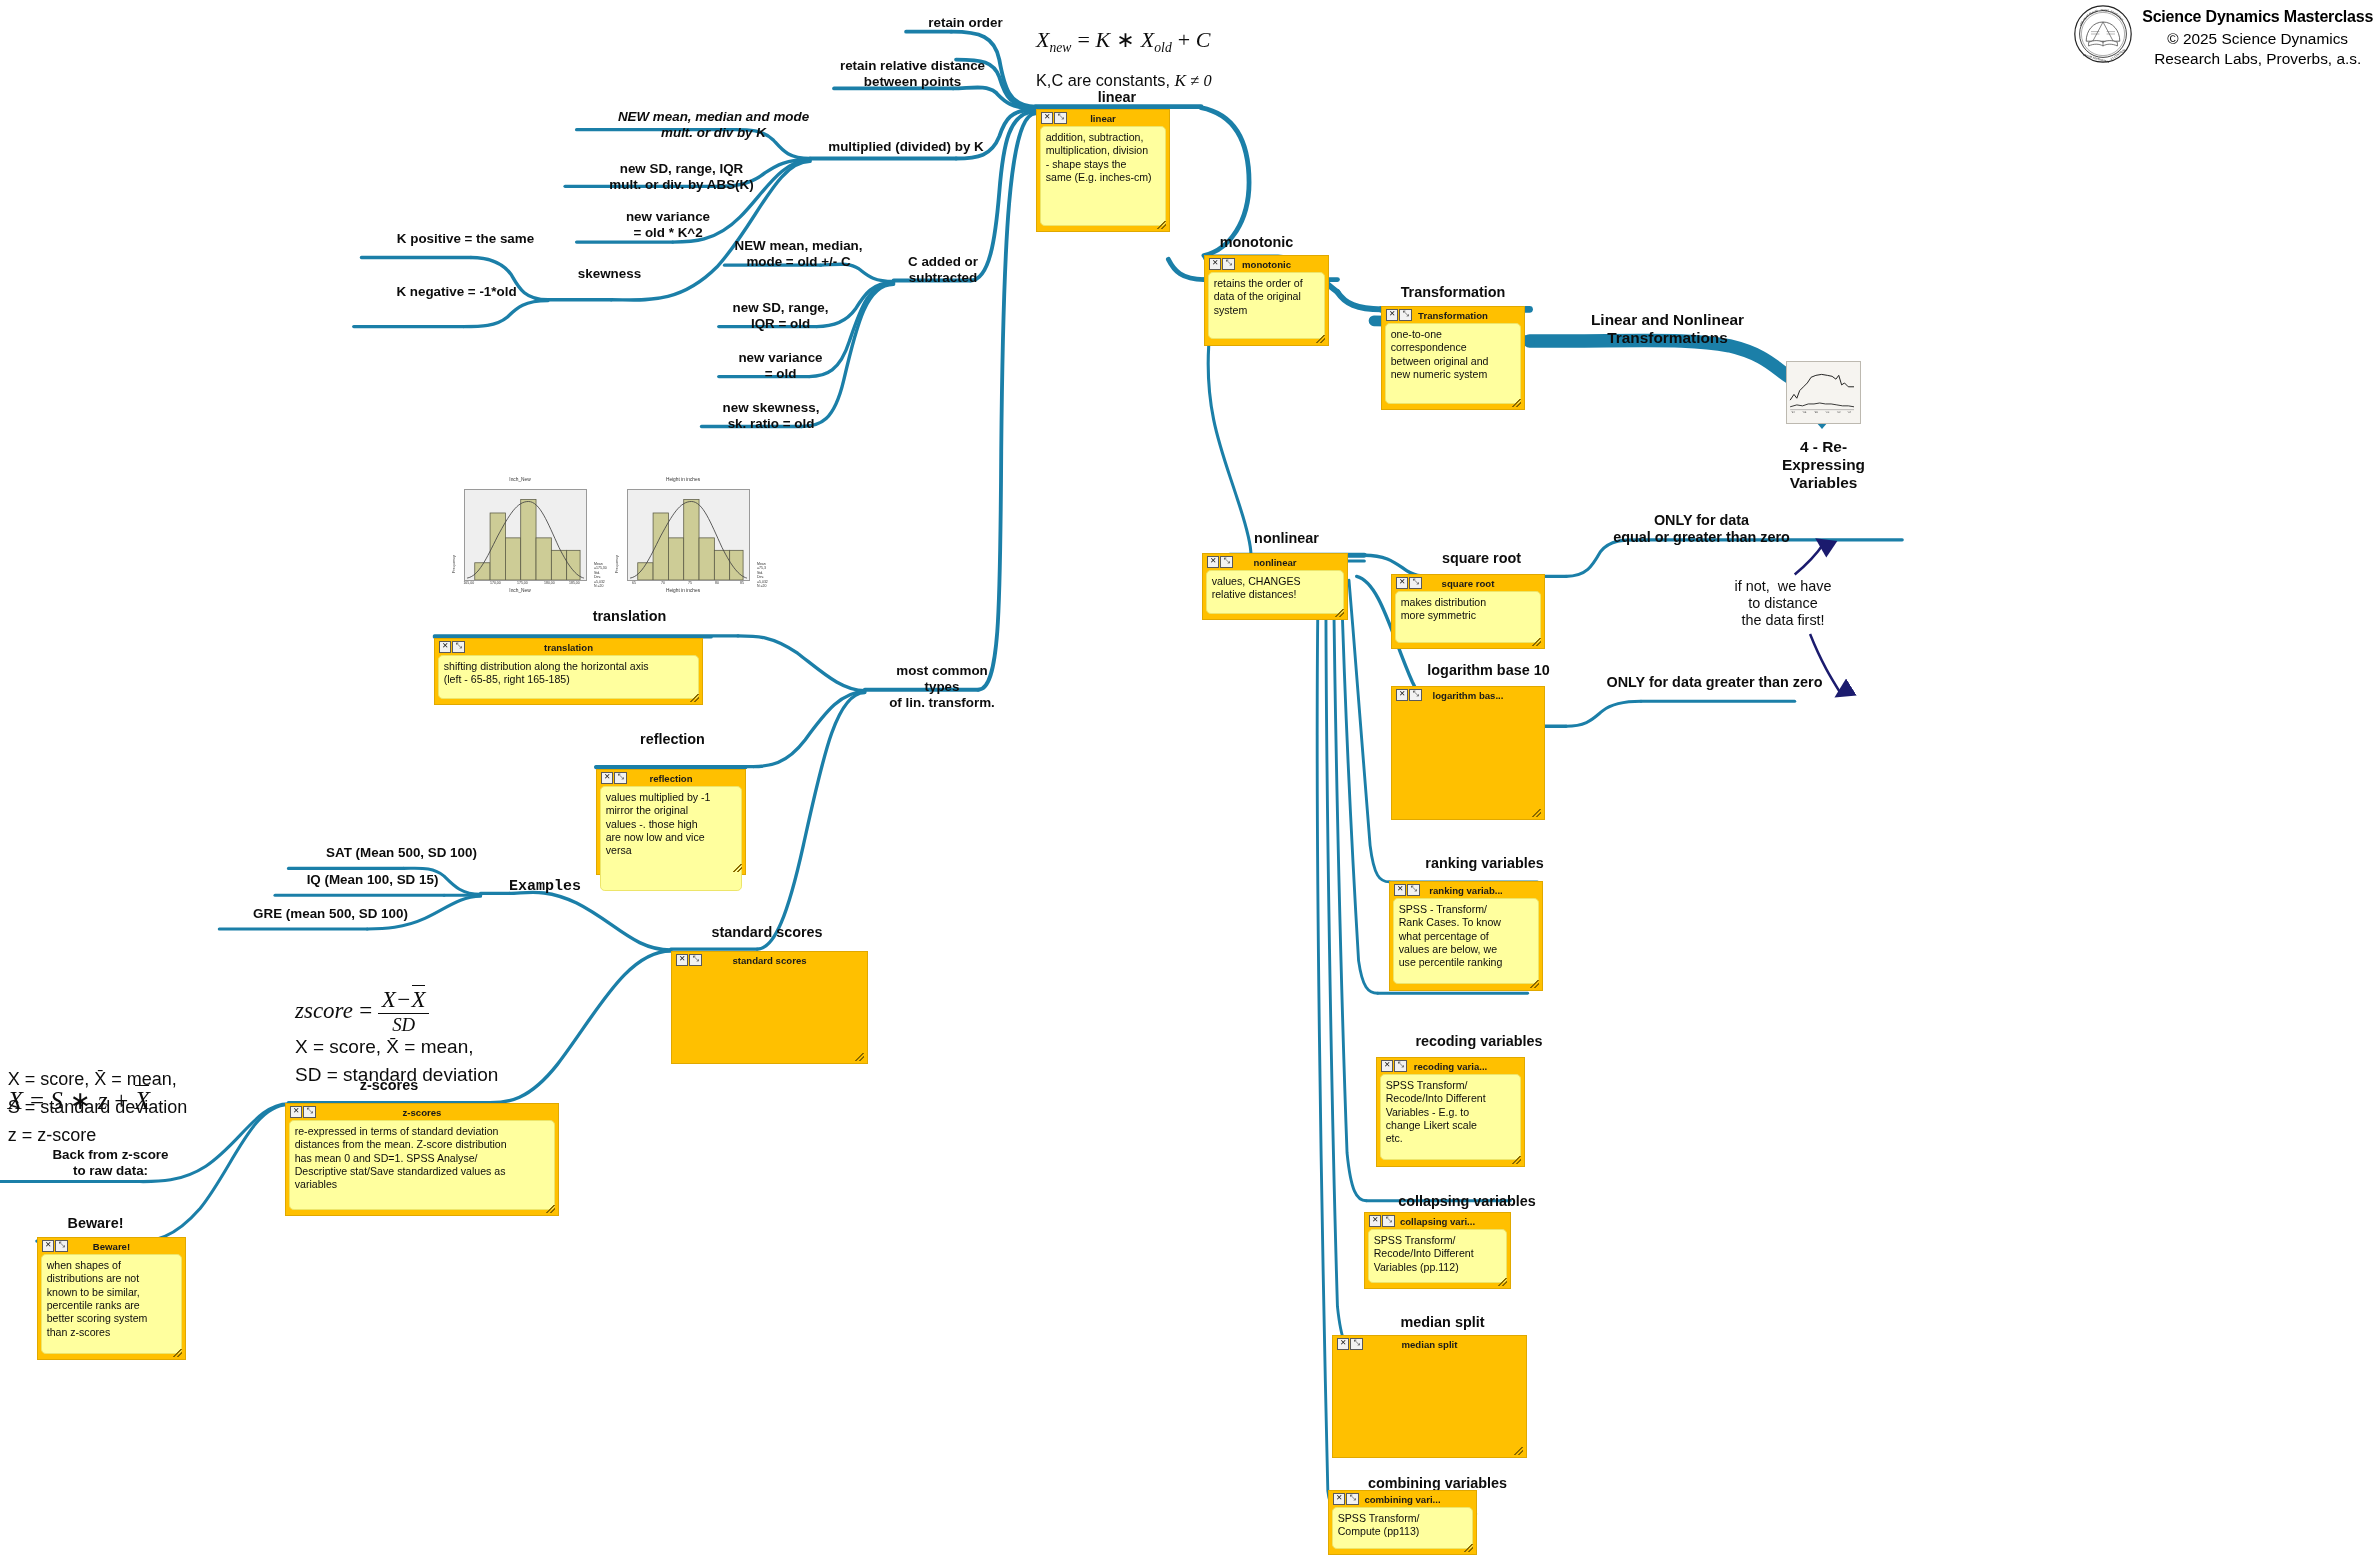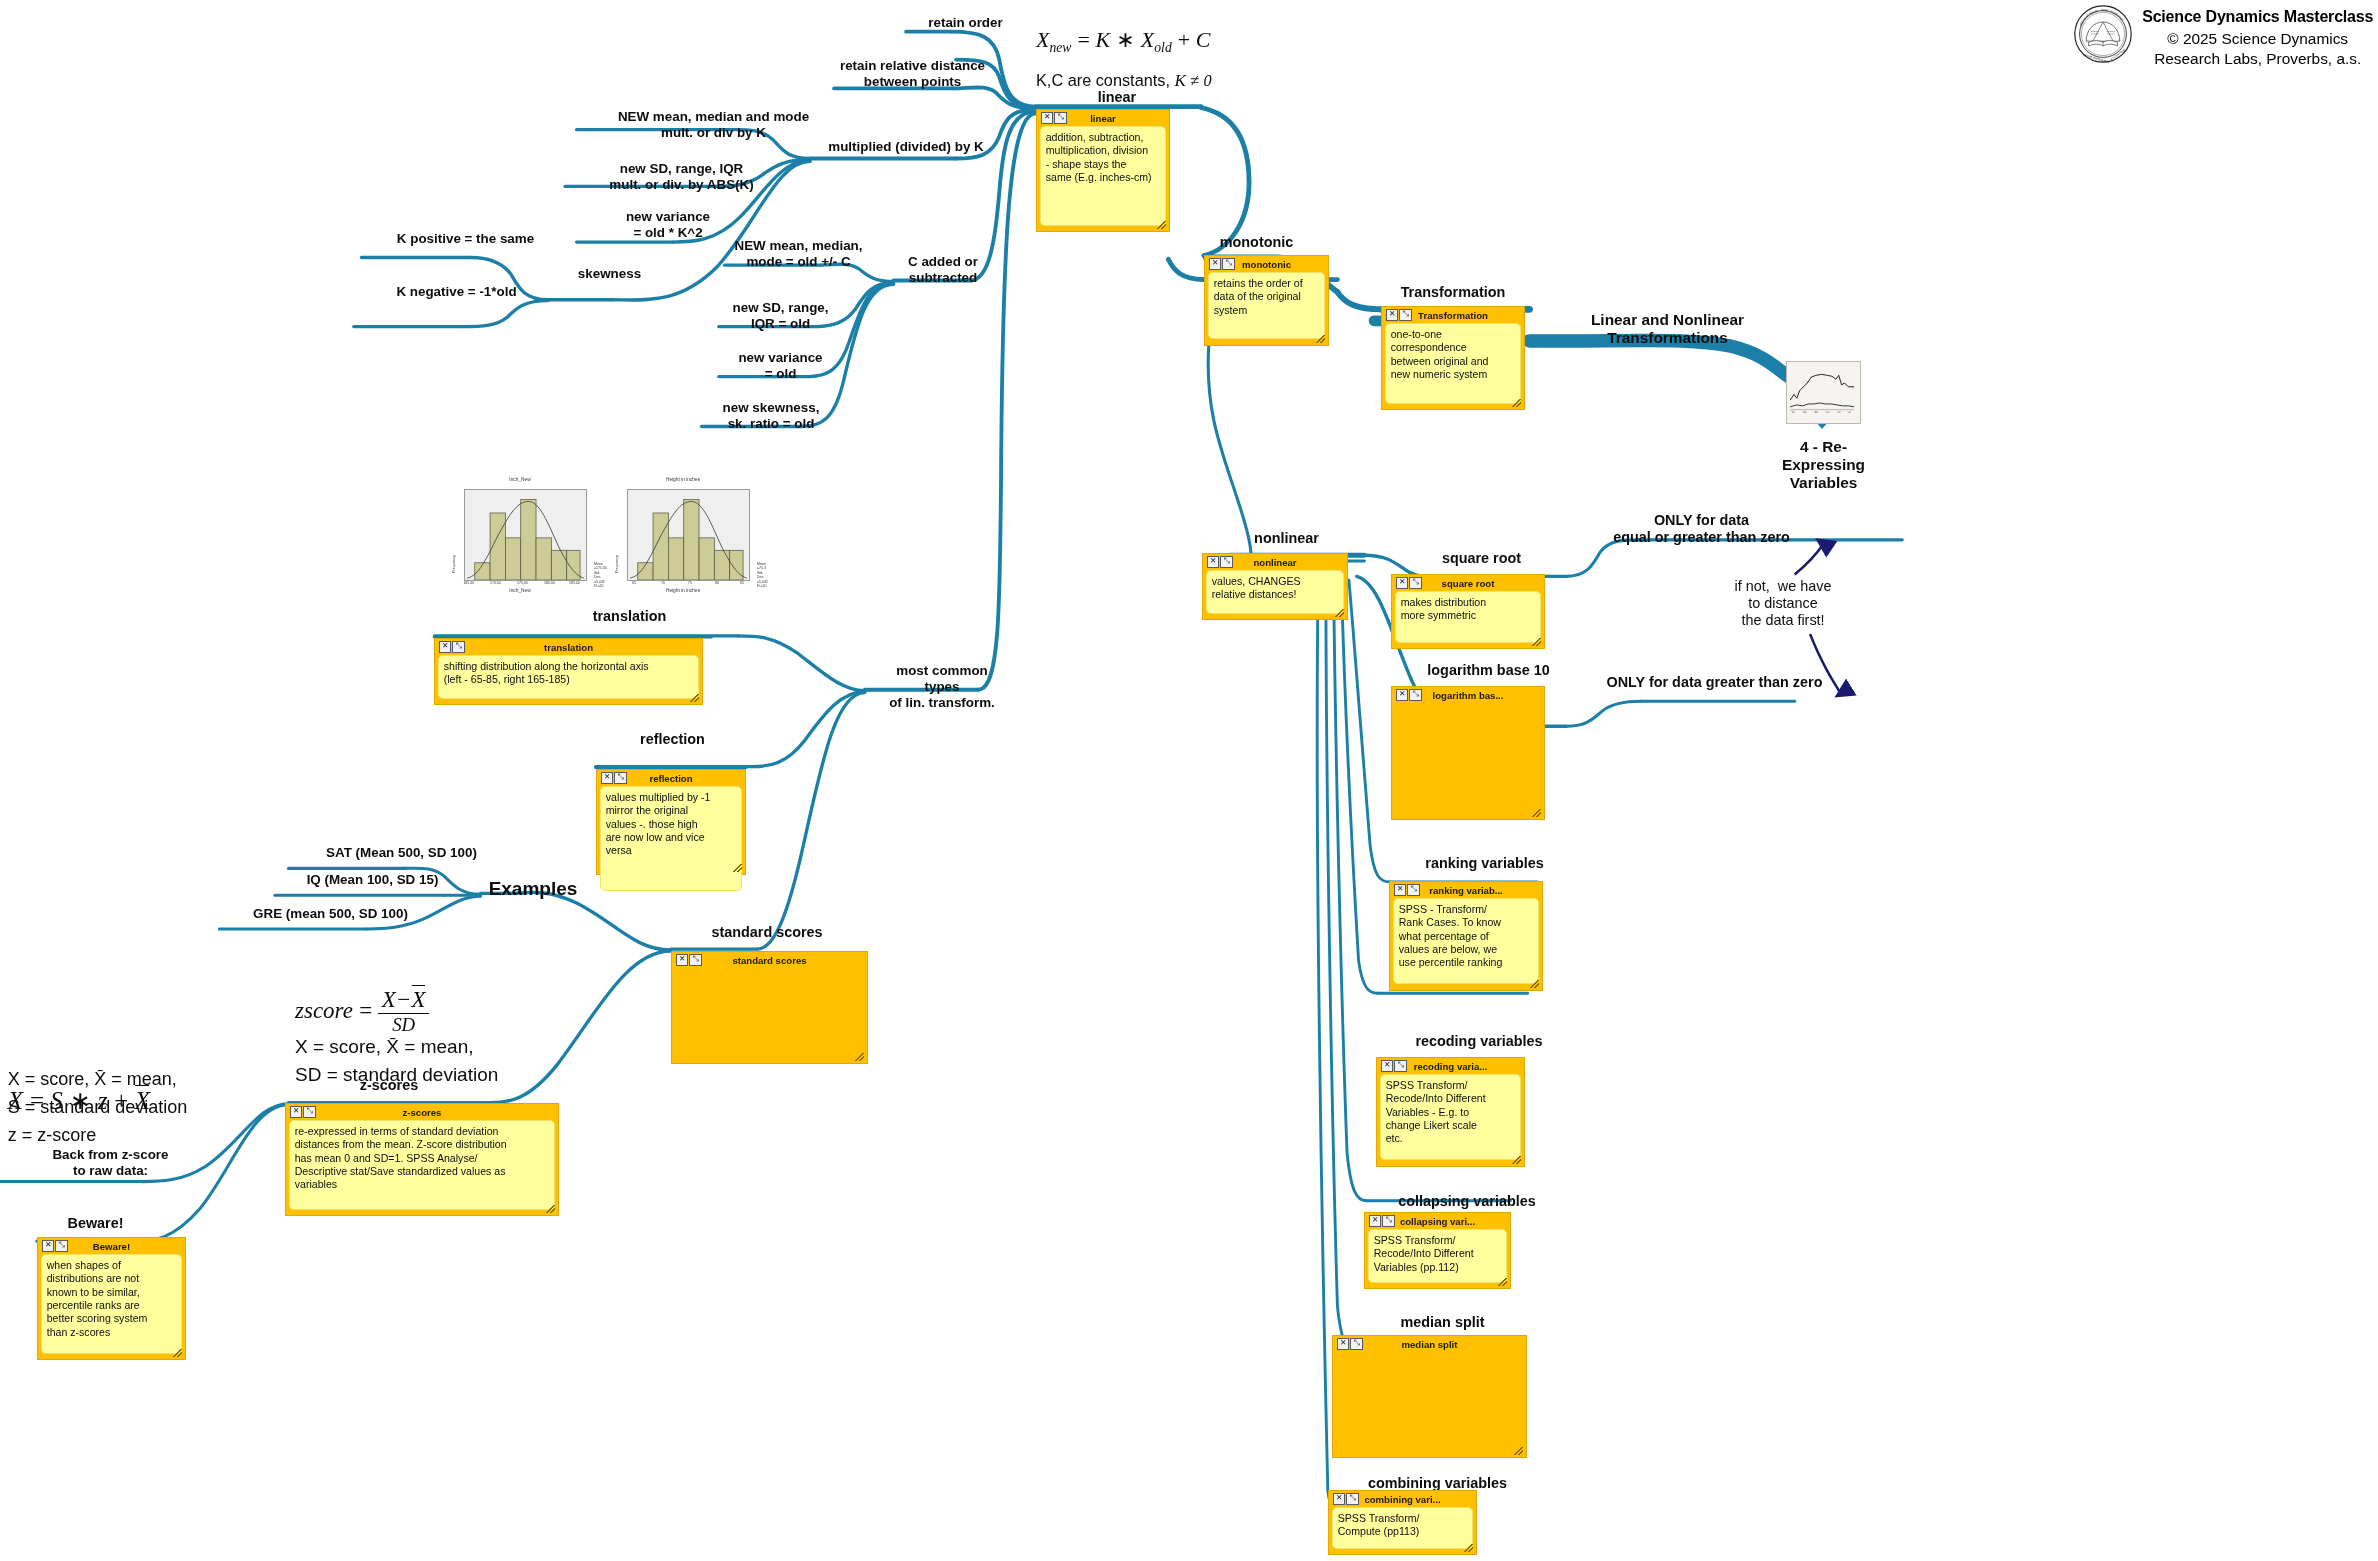--- a/index.html
+++ b/index.html
@@ -302,21 +302,21 @@
   </div>
   <div class="math" style="left:7.7px;top:1069px;font-size:18px;">X = score, X̄ = mean,</div>
   <div class="math" style="left:7.7px;top:1097px;font-size:18px;">S = standard deviation</div>
   <div class="math" style="left:7.7px;top:1125px;font-size:18px;">z = z-score</div>
   <div class="lbl c" style="left:29px;top:1147px;width:163px;font-size:13.4px;">Back from z-score
 to raw data:</div>
 
   <div class="lbl c" style="left:903px;top:15.4px;width:125px;font-size:13.4px;">retain order</div>
   <div class="lbl c" style="left:821px;top:58px;width:183px;font-size:13.4px;">retain relative distance
 between points</div>
-  <div class="lbl c" style="left:574px;top:109px;width:279px;font-size:13.4px;">NEW mean, median and mode
+  <div class="lbl c" style="left:574px;top:109px;width:279px;font-size:13.4px;font-style:italic;">NEW mean, median and mode
 mult. or div by K</div>
   <div class="lbl c" style="left:552px;top:161px;width:259px;font-size:13.4px;">new SD, range, IQR
 mult. or div. by ABS(K)</div>
   <div class="lbl c" style="left:572px;top:209px;width:192px;font-size:13.4px;">new variance
 = old * K^2</div>
   <div class="lbl c" style="left:552px;top:266px;width:115px;font-size:13.4px;">skewness</div>
   <div class="lbl c" style="left:355px;top:231px;width:221px;font-size:13.4px;">K positive = the same</div>
   <div class="lbl c" style="left:346px;top:284px;width:221px;font-size:13.4px;">K negative = -1*old</div>
   <div class="lbl c" style="left:805px;top:139px;width:202px;font-size:13.4px;">multiplied (divided) by K</div>
   <div class="lbl c" style="left:717px;top:238px;width:163px;font-size:13.4px;">NEW mean, median,
@@ -333,21 +333,21 @@
   <div class="lbl c" style="left:1199px;top:234px;width:115px;font-size:14.4px;">monotonic</div>
   <div class="lbl c" style="left:1376px;top:284px;width:154px;font-size:14.4px;">Transformation</div>
   <div class="lbl c" style="left:1229px;top:530px;width:115px;font-size:14.4px;">nonlinear</div>
   <div class="lbl c" style="left:865px;top:663px;width:154px;font-size:13.4px;">most common
 types
 of lin. transform.</div>
   <div class="lbl c" style="left:548px;top:608px;width:163px;font-size:14.4px;">translation</div>
   <div class="lbl c" style="left:598px;top:731px;width:149px;font-size:14.4px;">reflection</div>
   <div class="lbl c" style="left:671px;top:924px;width:192px;font-size:14.4px;">standard scores</div>
   <div class="lbl c" style="left:288px;top:1077px;width:202px;font-size:14.4px;">z-scores</div>
-  <div class="lbl c" style="left:480px;top:878px;width:106px;font-size:19px;">Examples</div>
+  <div class="lbl c" style="left:492px;top:878px;width:106px;font-size:15px;font-family:Liberation Mono, monospace;">Examples</div>
   <div class="lbl c" style="left:286px;top:845px;width:231px;font-size:13.4px;">SAT (Mean 500, SD 100)</div>
   <div class="lbl c" style="left:267px;top:872px;width:211px;font-size:13.4px;">IQ (Mean 100, SD 15)</div>
   <div class="lbl c" style="left:215px;top:906px;width:231px;font-size:13.4px;">GRE (mean 500, SD 100)</div>
   <div class="lbl c" style="left:38px;top:1215px;width:115px;font-size:14.4px;">Beware!</div>
   <div class="lbl c" style="left:1395px;top:550px;width:173px;font-size:14.4px;">square root</div>
   <div class="lbl c" style="left:1383px;top:662px;width:211px;font-size:14.4px;">logarithm base 10</div>
   <div class="lbl c" style="left:1393px;top:855px;width:183px;font-size:14.4px;">ranking variables</div>
   <div class="lbl c" style="left:1383px;top:1033px;width:192px;font-size:14.4px;">recoding variables</div>
   <div class="lbl c" style="left:1366px;top:1193px;width:202px;font-size:14.4px;">collapsing variables</div>
   <div class="lbl c" style="left:1356px;top:1314px;width:173px;font-size:14.4px;">median split</div>

